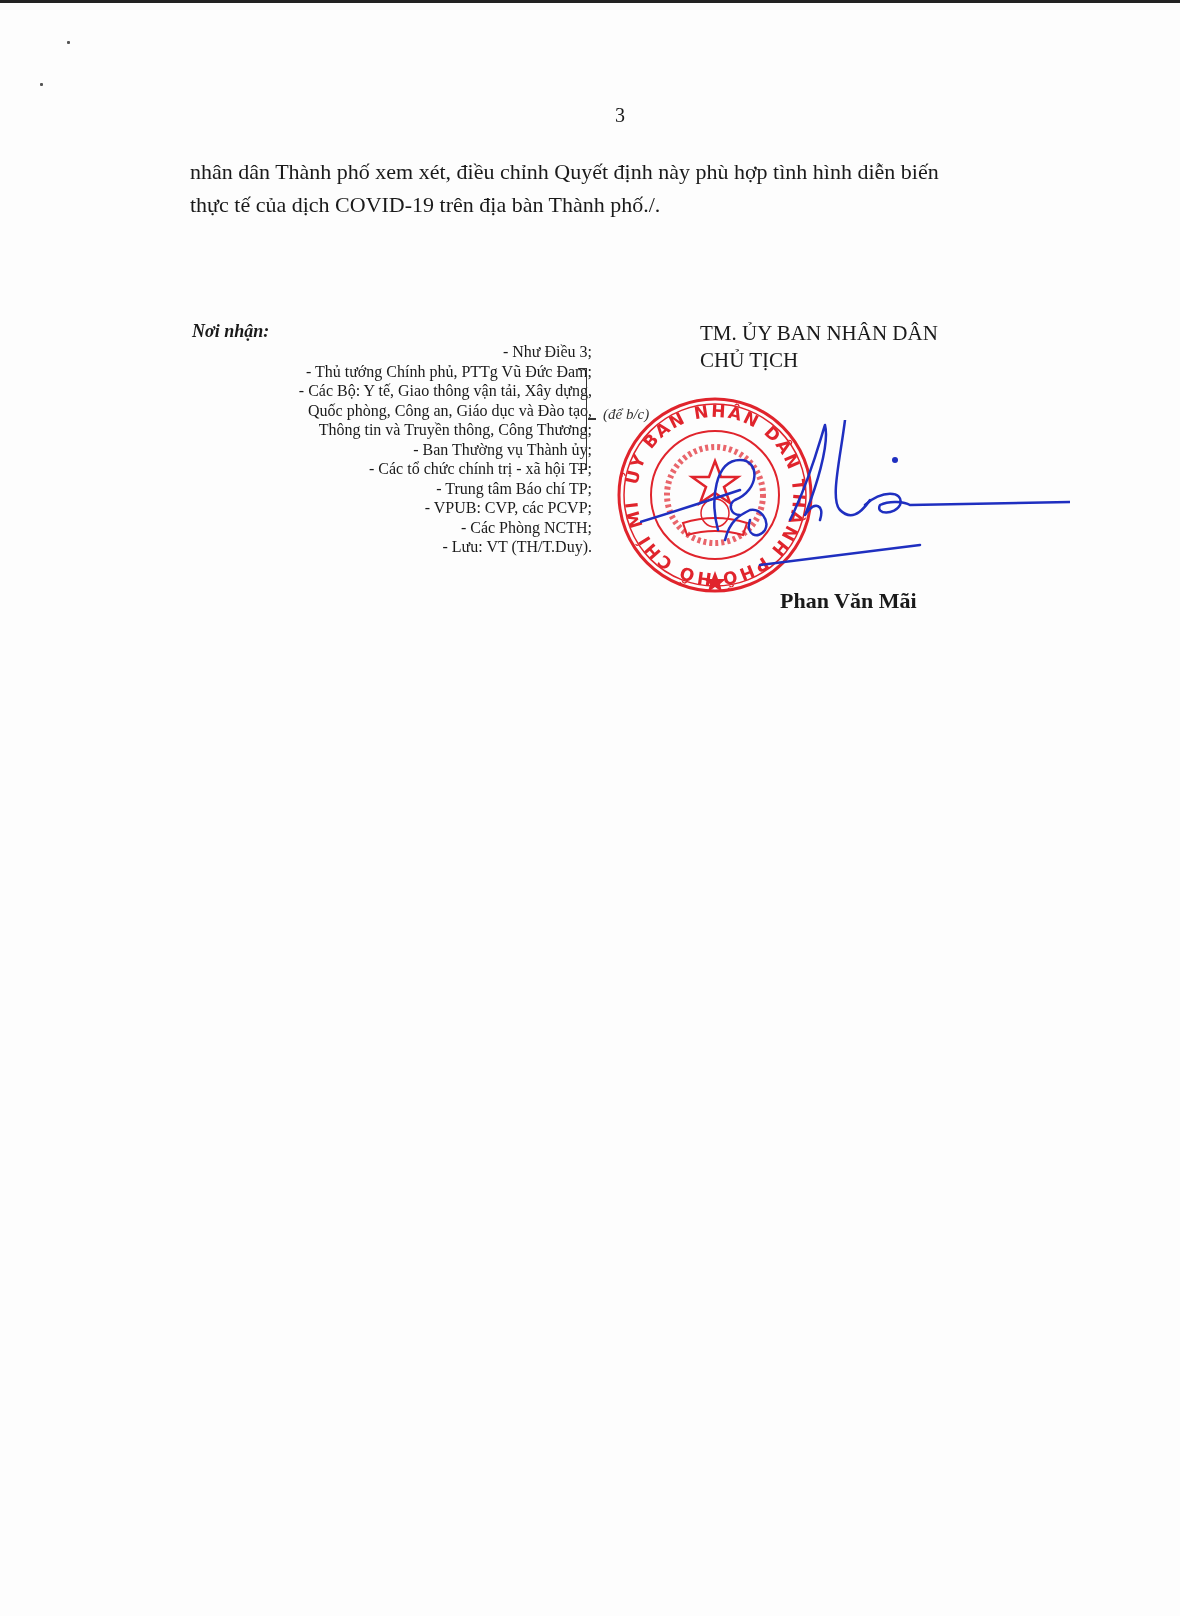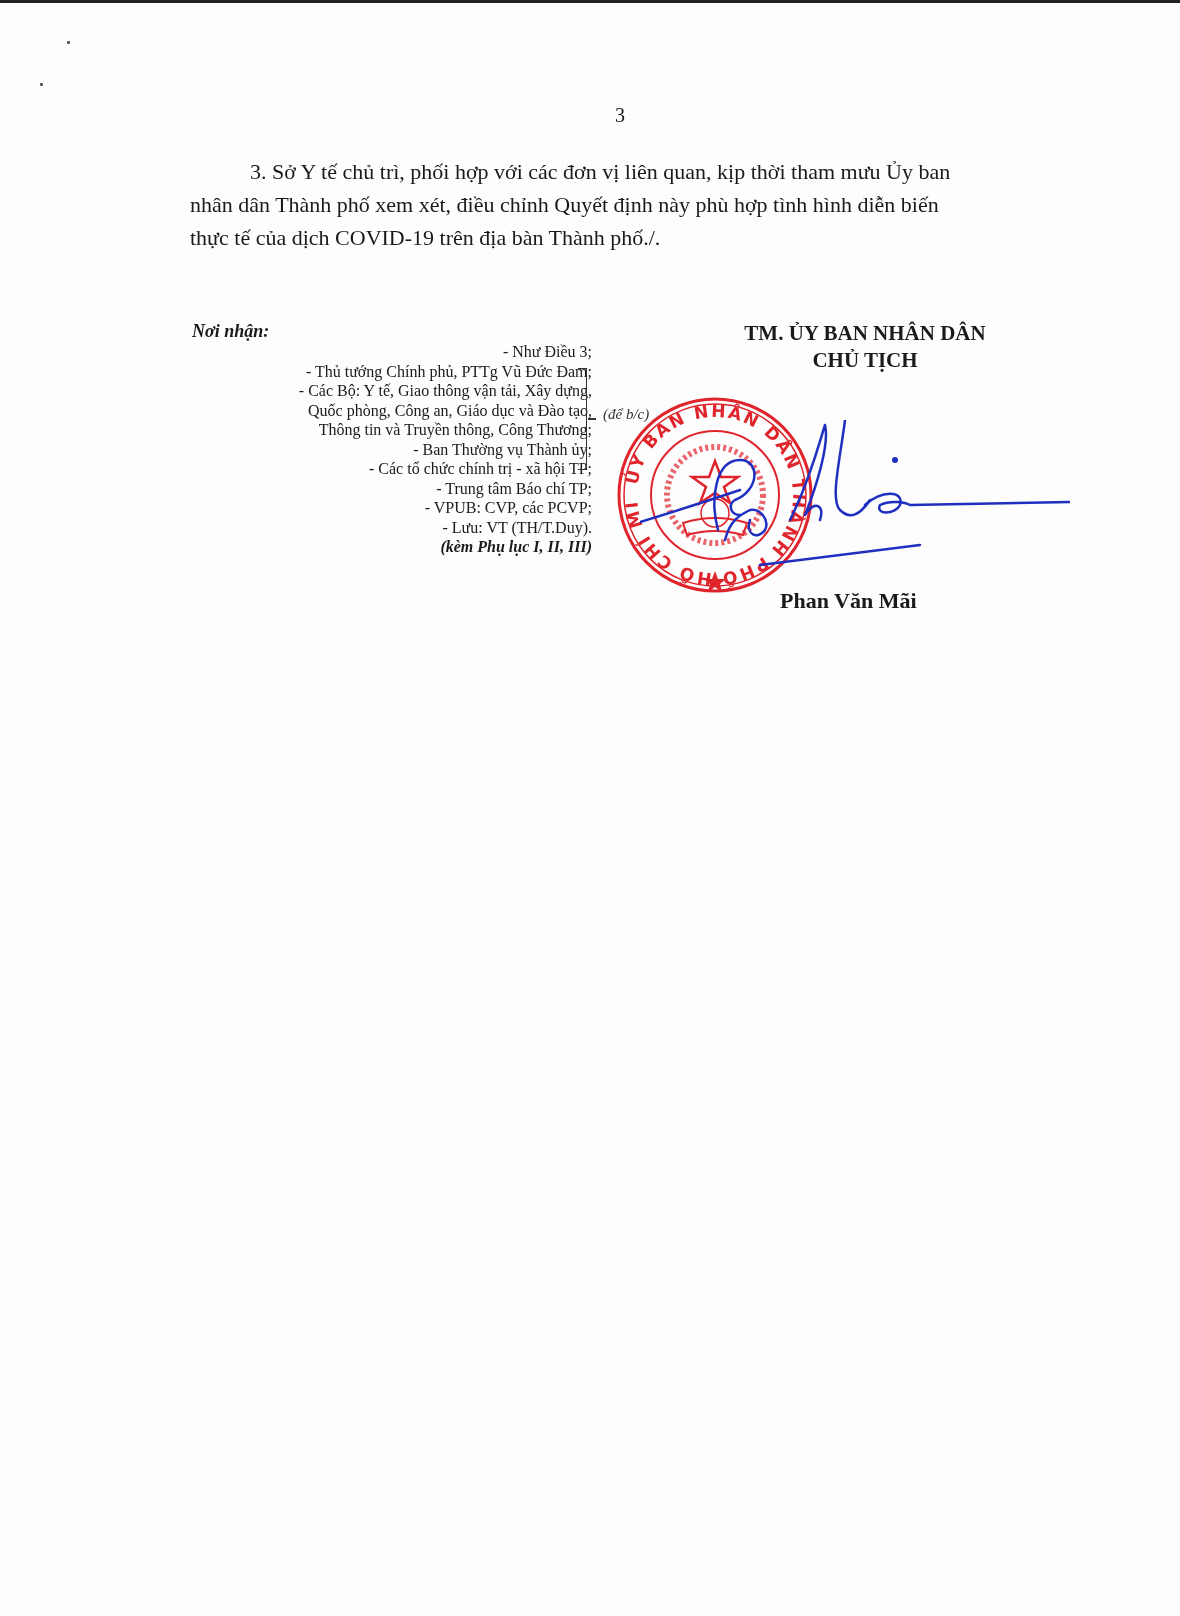--- a/index.html
+++ b/index.html
@@ -41,60 +41,59 @@
       border-top: 1.5px solid #333; border-right: 1.5px solid #333; border-bottom: 1.5px solid #333;
     }
     .bracket-tick {
       position: absolute; left: 588px; top: 418px; width: 8px; height: 1.5px; background: #333;
     }
     .bracket-note {
       position: absolute; left: 603px; top: 406px; font-style: italic; font-size: 15px; color: #333;
     }
 
     .signature-block {
-      position: absolute; left: 700px; top: 320px; width: 330px; text-align: center;
-      font-weight: bold;
+      position: absolute; left: 700px; top: 320px; width: 330px; text-align: left;
+      font-weight: normal;
     }
     .signature-block .org { font-size: 21px; line-height: 27px; white-space: nowrap; }
     .signature-block .title { font-size: 21px; line-height: 27px; }
     .signer-name {
       position: absolute; left: 780px; top: 588px; font-weight: bold; font-size: 22px; white-space: nowrap; text-align: center;
     }
     .seal { position: absolute; left: 615px; top: 395px; width: 200px; height: 200px; }
     .signature { position: absolute; left: 640px; top: 420px; width: 430px; height: 150px; }
     .speck { position: absolute; width: 3px; height: 3px; background: #555; border-radius: 1px; }
   </style>
 </head>
 <body>
 
 <div class="top-border"></div>
 <div class="speck" style="left:67px;top:41px;"></div>
 <div class="speck" style="left:40px;top:83px;"></div>
 
 <div class="page-number">3</div>
 
 <div class="paragraph">
-  <span class="line indent">3. Sở Y tế chủ trì, phối hợp với các đơn vị liên quan, kịp thời tham mưu Ủy ban</span>
   <span class="line">nhân dân Thành phố xem xét, điều chỉnh Quyết định này phù hợp tình hình diễn biến</span>
   <span class="line">thực tế của dịch COVID-19 trên địa bàn Thành phố./.</span>
 </div>
 
 <div class="recipients">
   <div class="heading">Nơi nhận:</div>
   <div class="item">- Như Điều 3;</div>
   <div class="item">- Thủ tướng Chính phủ, PTTg Vũ Đức Đam;</div>
   <div class="item">- Các Bộ: Y tế, Giao thông vận tải, Xây dựng,</div>
   <div class="item cont">Quốc phòng, Công an, Giáo dục và Đào tạo,</div>
   <div class="item cont">Thông tin và Truyền thông, Công Thương;</div>
   <div class="item">- Ban Thường vụ Thành ủy;</div>
   <div class="item">- Các tổ chức chính trị - xã hội TP;</div>
   <div class="item">- Trung tâm Báo chí TP;</div>
   <div class="item">- VPUB: CVP, các PCVP;</div>
+  <div class="item">- Các Phòng NCTH;</div>
   <div class="item">- Lưu: VT (TH/T.Duy).</div>
-  <div class="item attach">(kèm Phụ lục I, II, III)</div>
 </div>
 
 <div class="bracket"></div>
 <div class="bracket-tick"></div>
 <div class="bracket-note">(để b/c)</div>
 
 <div class="signature-block">
   <div class="org">TM. ỦY BAN NHÂN DÂN</div>
   <div class="title">CHỦ TỊCH</div>
 </div>

